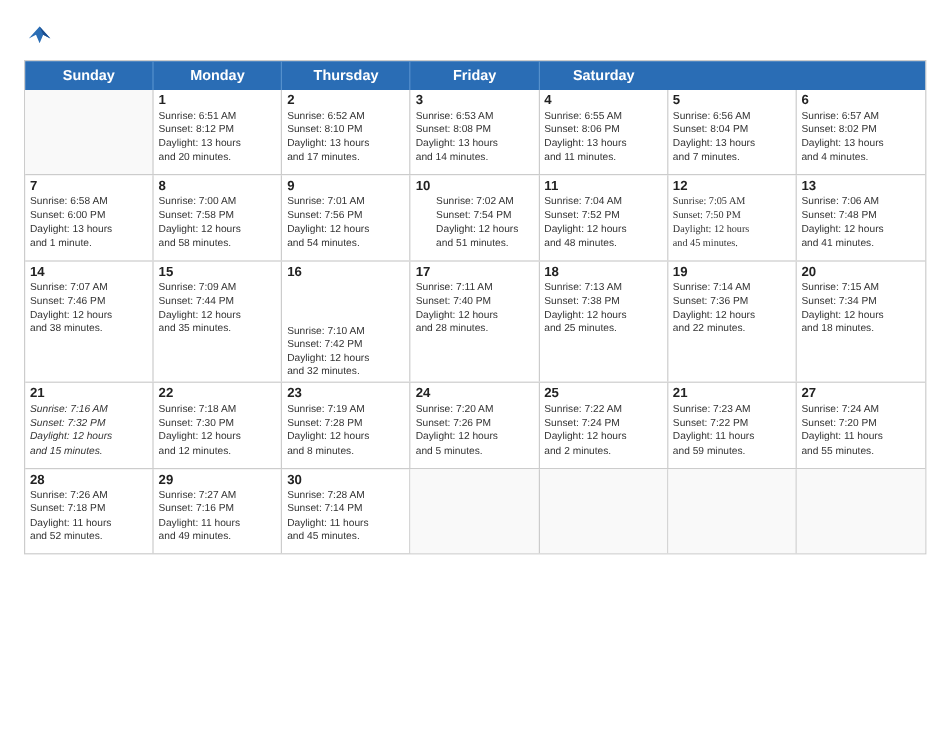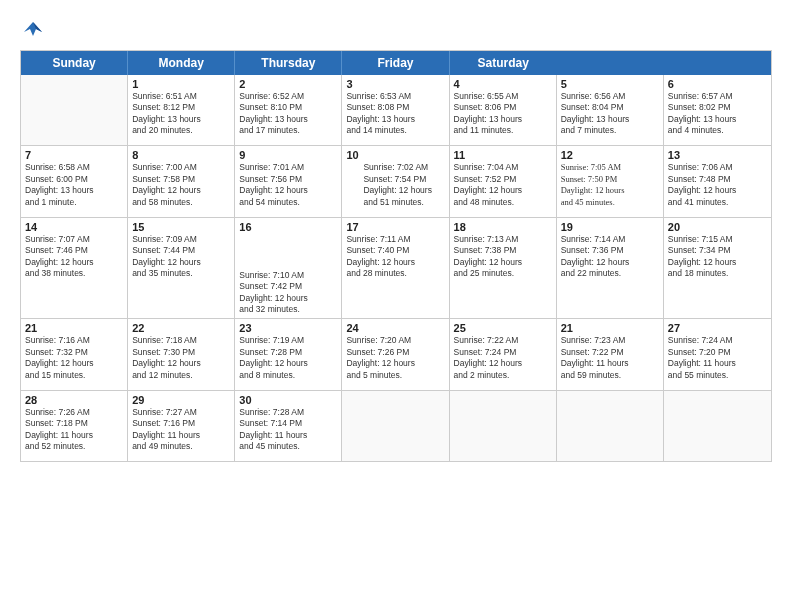--- a/index.html
+++ b/index.html
@@ -287,21 +287,21 @@
             <div class="day-number">20</div>
             <div class="day-info" style="white-space: pre-wrap;">Sunrise: 7:15 AM
 Sunset: 7:34 PM
 Daylight: 12 hours
 and 18 minutes.</div>
           </div>
         </div>
         <div class="cal-row">
           <div class="cal-cell">
             <div class="day-number">21</div>
-            <div class="day-info" style="white-space: pre-wrap;">Sunrise: 7:16 AM
+            <div class="day-info" style="white-space: pre-wrap; font-style: italic;">Sunrise: 7:16 AM
 Sunset: 7:32 PM
 Daylight: 12 hours
 and 15 minutes.</div>
           </div>
           <div class="cal-cell">
             <div class="day-number">22</div>
             <div class="day-info" style="white-space: pre-wrap;">Sunrise: 7:18 AM
 Sunset: 7:30 PM
 Daylight: 12 hours
 and 12 minutes.</div>

